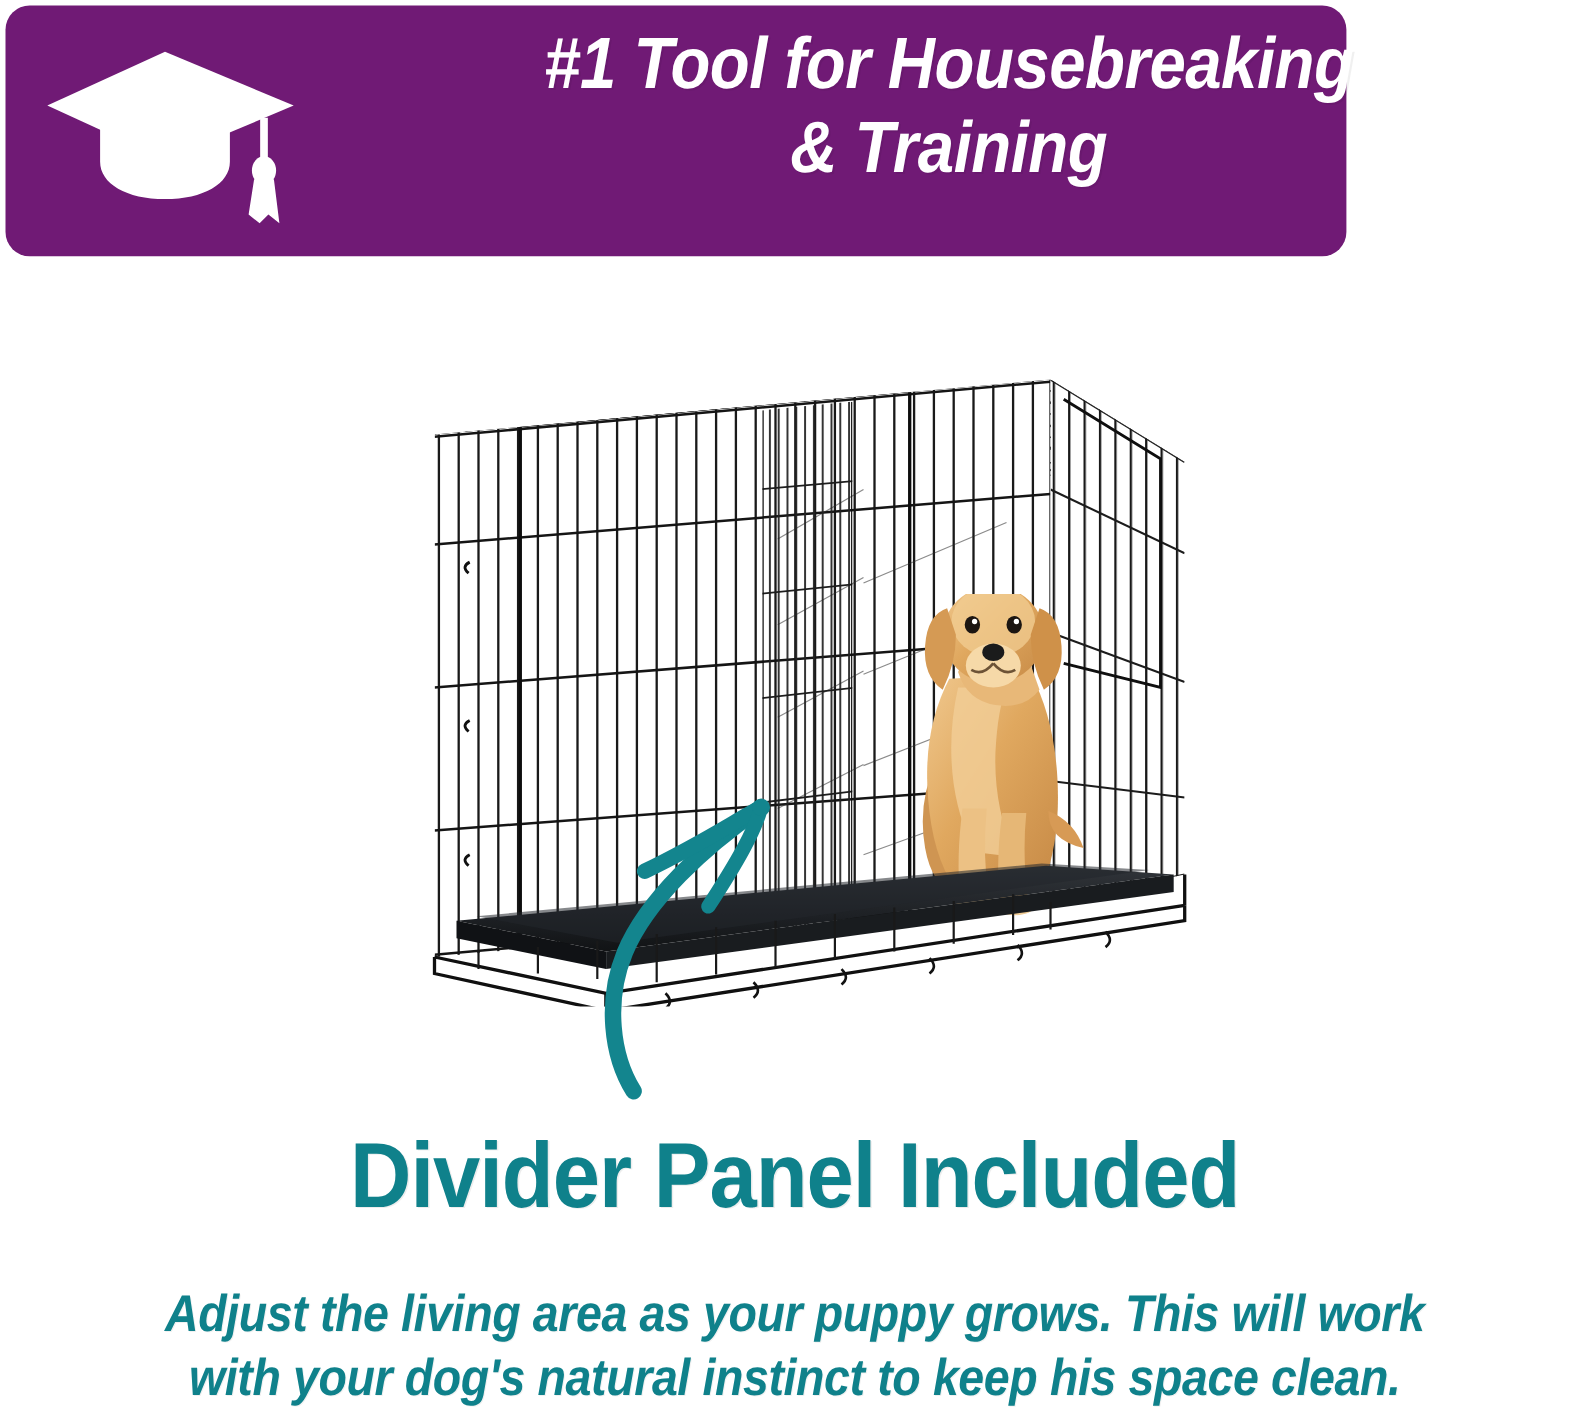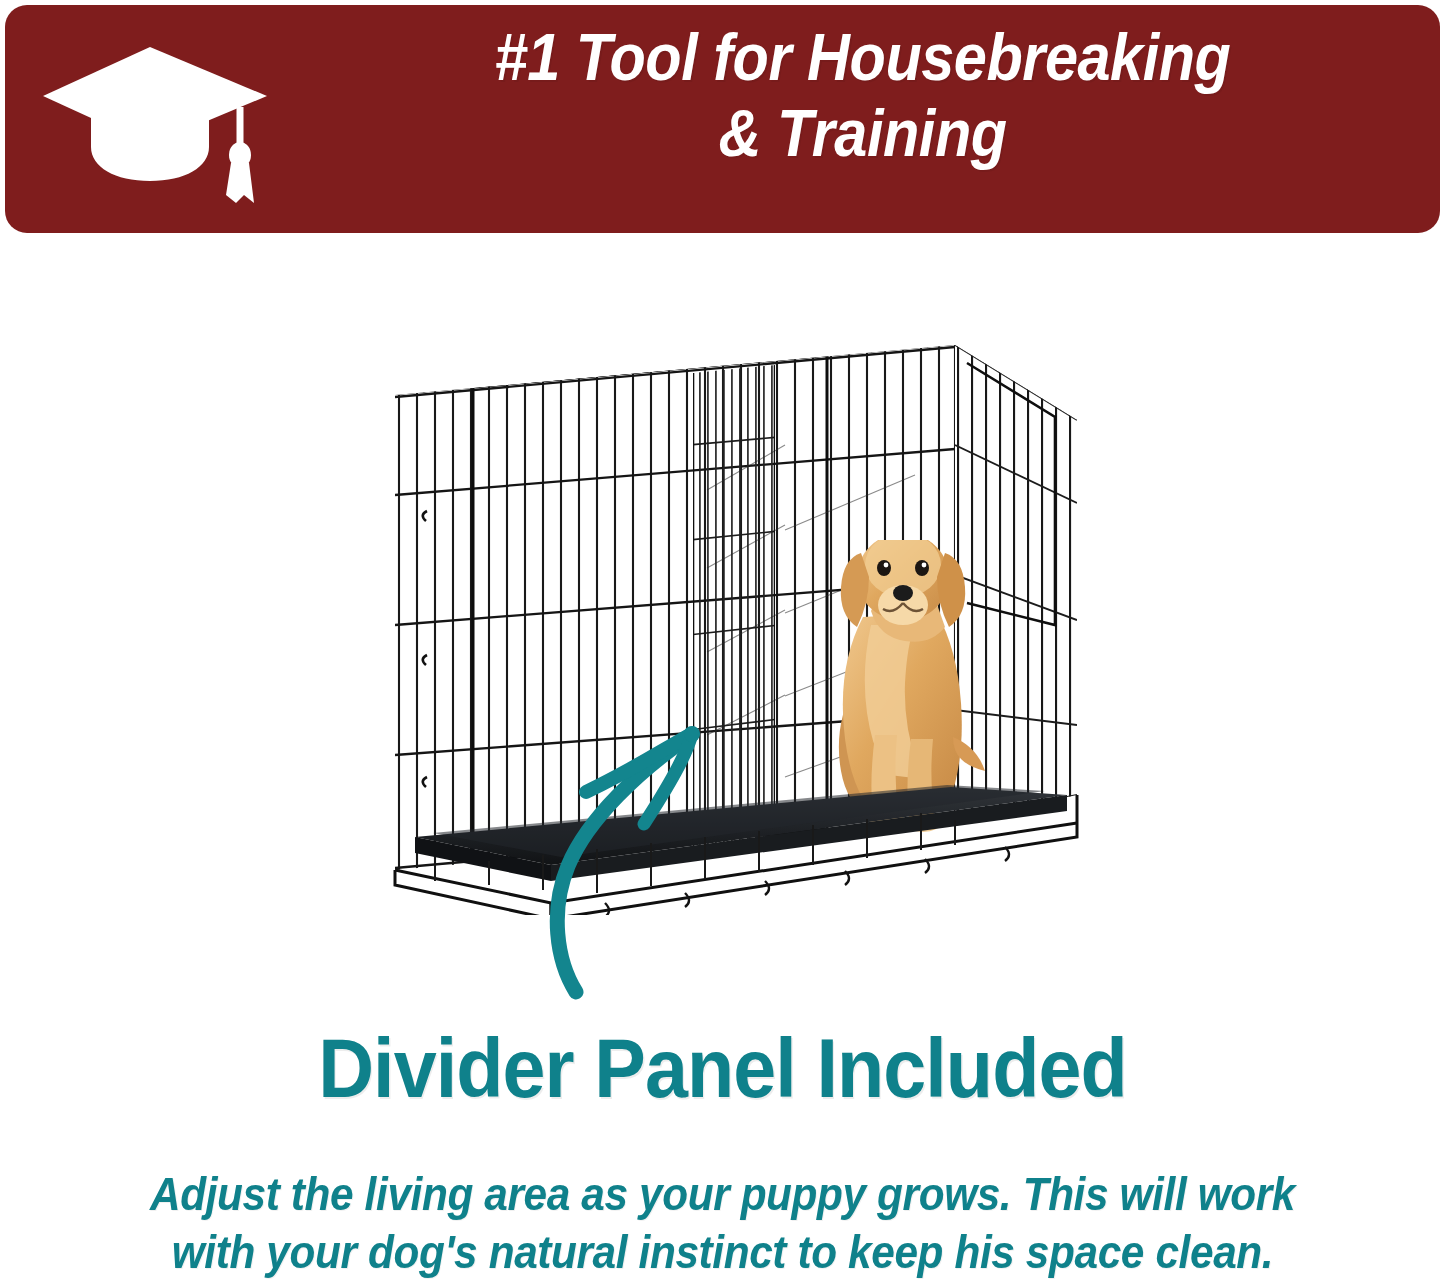--- a/index.html
+++ b/index.html
@@ -19,23 +19,23 @@
     width: 1445px;
     height: 1280px;
     background: #ffffff;
   }
 
   
   .banner {
     position: absolute;
     left: 5px;
     top: 5px;
-    width: 1435px;
+    width: 1219px;
     height: 228px;
-    background: #7f1d1d;
+    background: #701a75;
     border-radius: 22px;
     box-sizing: border-box;
   }
   .cap-icon {
     position: absolute;
     left: 30px;
     top: 34px;
     width: 250px;
     height: 165px;
   }

